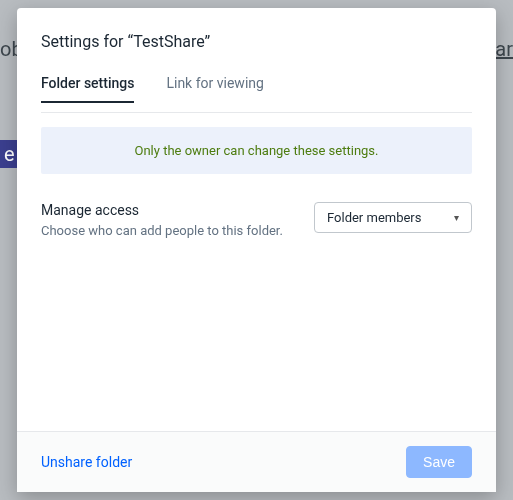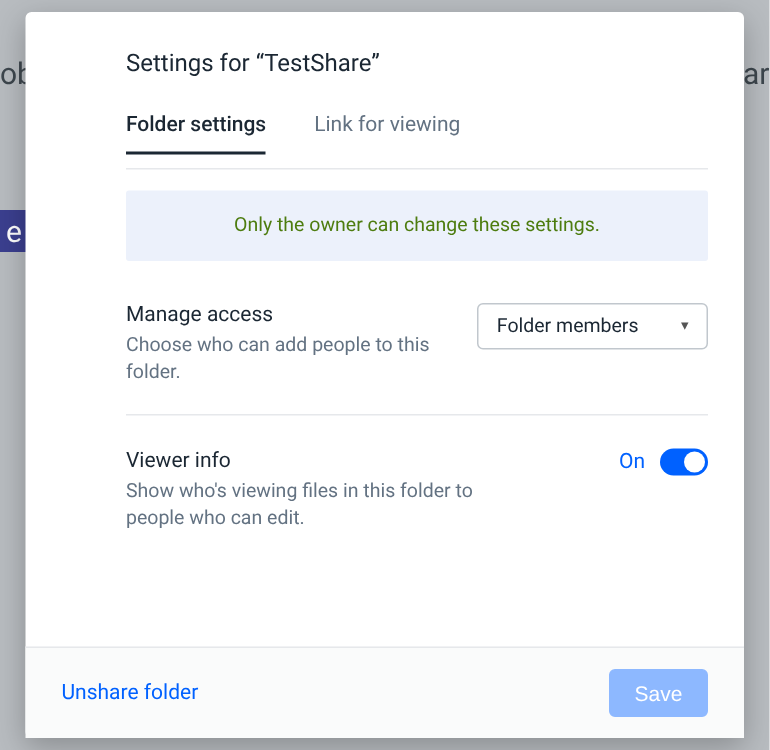--- a/index.html
+++ b/index.html
@@ -19,21 +19,20 @@
   bottom: 8px;
   background: #fff;
   border-radius: 4px;
   box-shadow: 0 6px 20px rgba(0,0,0,0.25);
   display: flex;
   flex-direction: column;
 }
 .modal-body {
   padding: 24px 24px 0 24px;
   flex: 1;
-  margin-left: 43px;
 }
 .title {
   font-size: 16px;
   color: #1b2733;
   font-weight: 400;
   margin-bottom: 24px;
 }
 .tabs {
   display: flex;
   gap: 32px;
@@ -166,21 +165,21 @@
   position: absolute;
   color: #3d464d;
   font-size: 20px;
 }
 </style>
 </head>
 <body>
 
 <div class="bg-snippet" style="left:0; top:37px;">ob</div>
 <div class="bg-snippet" style="left:0; top:140px; background:#3b3f8f; color:#fff; padding:2px 4px;">e</div>
-<div class="bg-snippet" style="right:0; top:37px;">ar</div>
+<div class="bg-snippet" style="right:0; top:37px;text-decoration:underline;">ar</div>
 
 <div class="modal">
   <div class="modal-body">
     <h1 class="title">Settings for “TestShare”</h1>
 
     <div class="tabs">
       <div class="tab active">Folder settings</div>
       <div class="tab">Link for viewing</div>
     </div>
     <hr class="hr">
@@ -191,30 +190,20 @@
       <div>
         <div class="section-label">Manage access</div>
         <div class="section-sub">Choose who can add people to this folder.</div>
       </div>
       <div class="select">
         <span>Folder members</span>
         <span class="caret">▾</span>
       </div>
     </div>
 
-    <div class="section">
-      <div>
-        <div class="section-label">Viewer info</div>
-        <div class="section-sub">Show who's viewing files in this folder to people who can edit.</div>
-      </div>
-      <div class="toggle-wrap">
-        <span class="toggle-label">On</span>
-        <div class="toggle"></div>
-      </div>
-    </div>
   </div>
 
   <div class="footer">
     <span class="link">Unshare folder</span>
     <div class="footer-buttons">
       <button class="btn primary">Save</button>
     </div>
   </div>
 </div>
 

